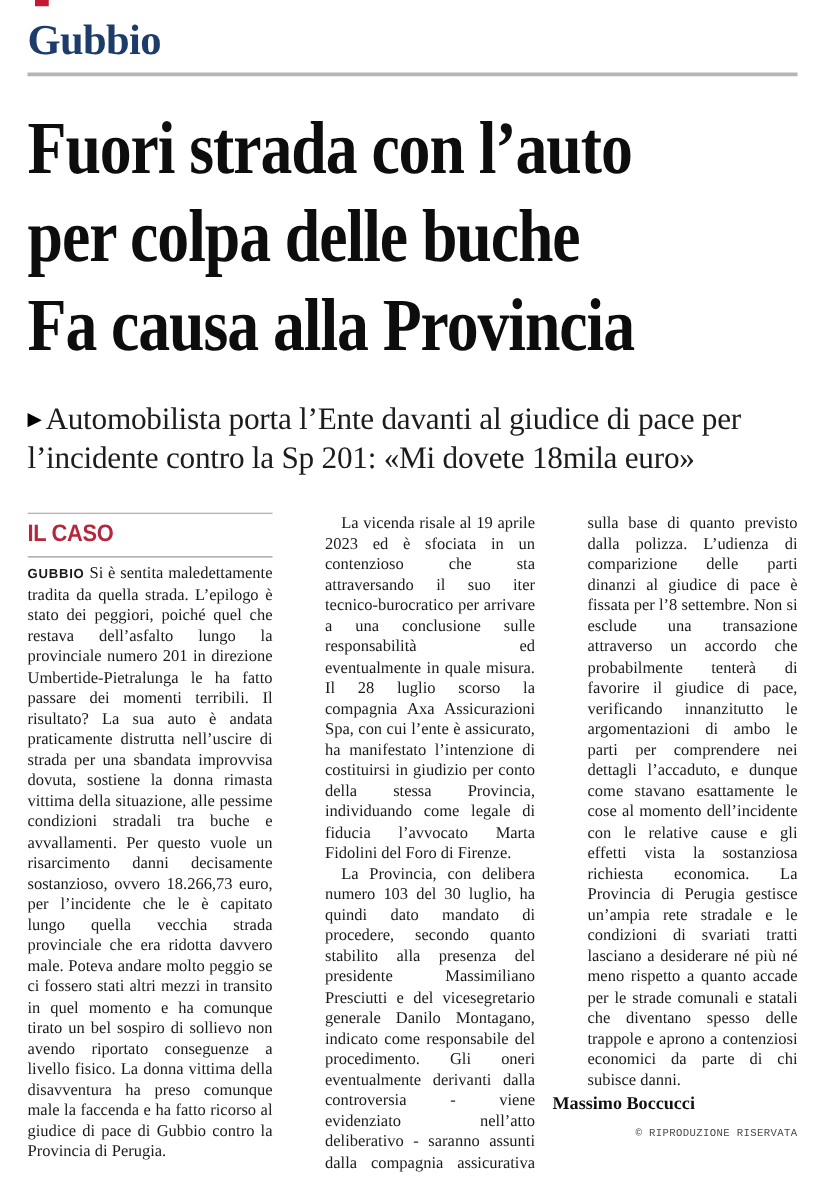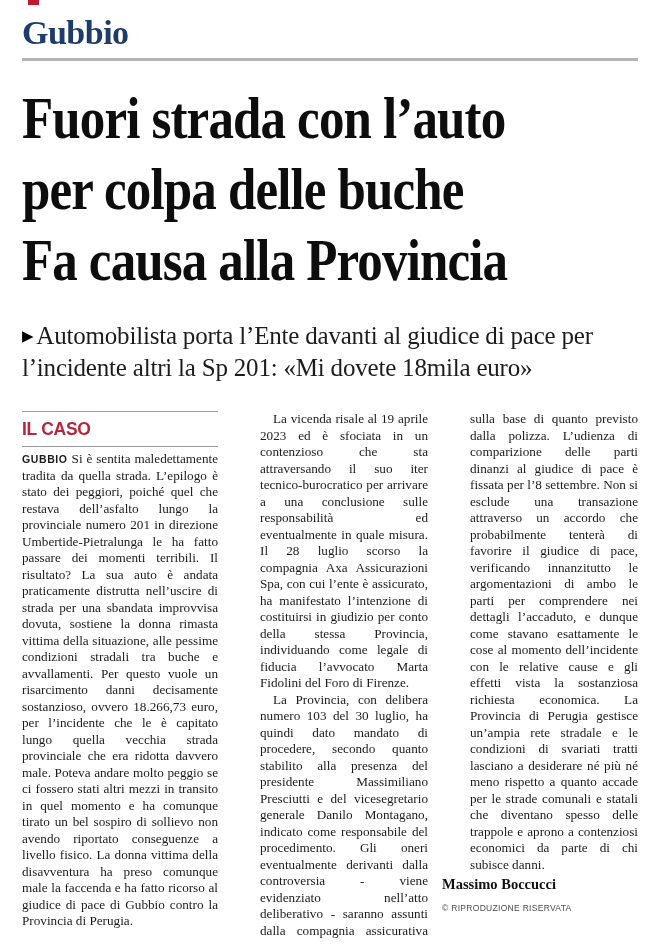--- a/index.html
+++ b/index.html
@@ -100,22 +100,22 @@
   .byline{
     margin:2px 0 0 0;
     text-align:left;
     font-weight:700;
     font-size:14.5px;
     line-height:18px;
     color:#111;
   }
   .copyright{
     margin:7px 0 0 0;
-    text-align:left;
-    font-family:Liberation Sans, sans-serif;
+    text-align:right;
+    font-family:Liberation Mono, monospace;
     font-size:8.5px;
     letter-spacing:0.3px;
     color:#4a4a4a;
   }
 </style>
 </head>
 <body>
 
 <div class="page">
 
@@ -124,21 +124,21 @@
   <h2 class="section">Gubbio</h2>
 
   <div class="rule"></div>
 
   <h1 class="headline">
     <span class="hl">Fuori strada con l’auto</span><br>
     <span class="hl">per colpa delle buche</span><br>
     <span class="hl">Fa causa alla Provincia</span>
   </h1>
 
-  <p class="standfirst"><span class="arrow">▶</span><span>Automobilista porta l’Ente davanti al giudice di pace per l’incidente altri la Sp 201: «Mi dovete 18mila euro»</span></p>
+  <p class="standfirst"><span class="arrow">▶</span><span>Automobilista porta l’Ente davanti al giudice di pace per l’incidente contro la Sp 201: «Mi dovete 18mila euro»</span></p>
 
   <div class="article">
     <div class="kicker-block">
       <div class="kline"></div>
       <div class="kicker-text">IL CASO</div>
       <div class="kline"></div>
     </div>
 
     <p class="para"><b class="dateline">GUBBIO</b><span>Si è sentita maledettamente tradita da quella strada. L’epilogo è stato dei peggiori, poiché quel che restava dell’asfalto lungo la provinciale numero 201 in direzione Umbertide-Pietralunga le ha fatto passare dei momenti terribili. Il risultato? La sua auto è andata praticamente distrutta nell’uscire di strada per una sbandata improvvisa dovuta, sostiene la donna rimasta vittima della situazione, alle pessime condizioni stradali tra buche e avvallamenti. Per questo vuole un risarcimento danni decisamente sostanzioso, ovvero 18.266,73 euro, per l’incidente che le è capitato lungo quella vecchia strada provinciale che era ridotta davvero male. Poteva andare molto peggio se ci fossero stati altri mezzi in transito in quel momento e ha comunque tirato un bel sospiro di sollievo non avendo riportato conseguenze a livello fisico. La donna vittima della disavventura ha preso comunque male la faccenda e ha fatto ricorso al giudice di pace di Gubbio contro la Provincia di Perugia.</span></p>
 

